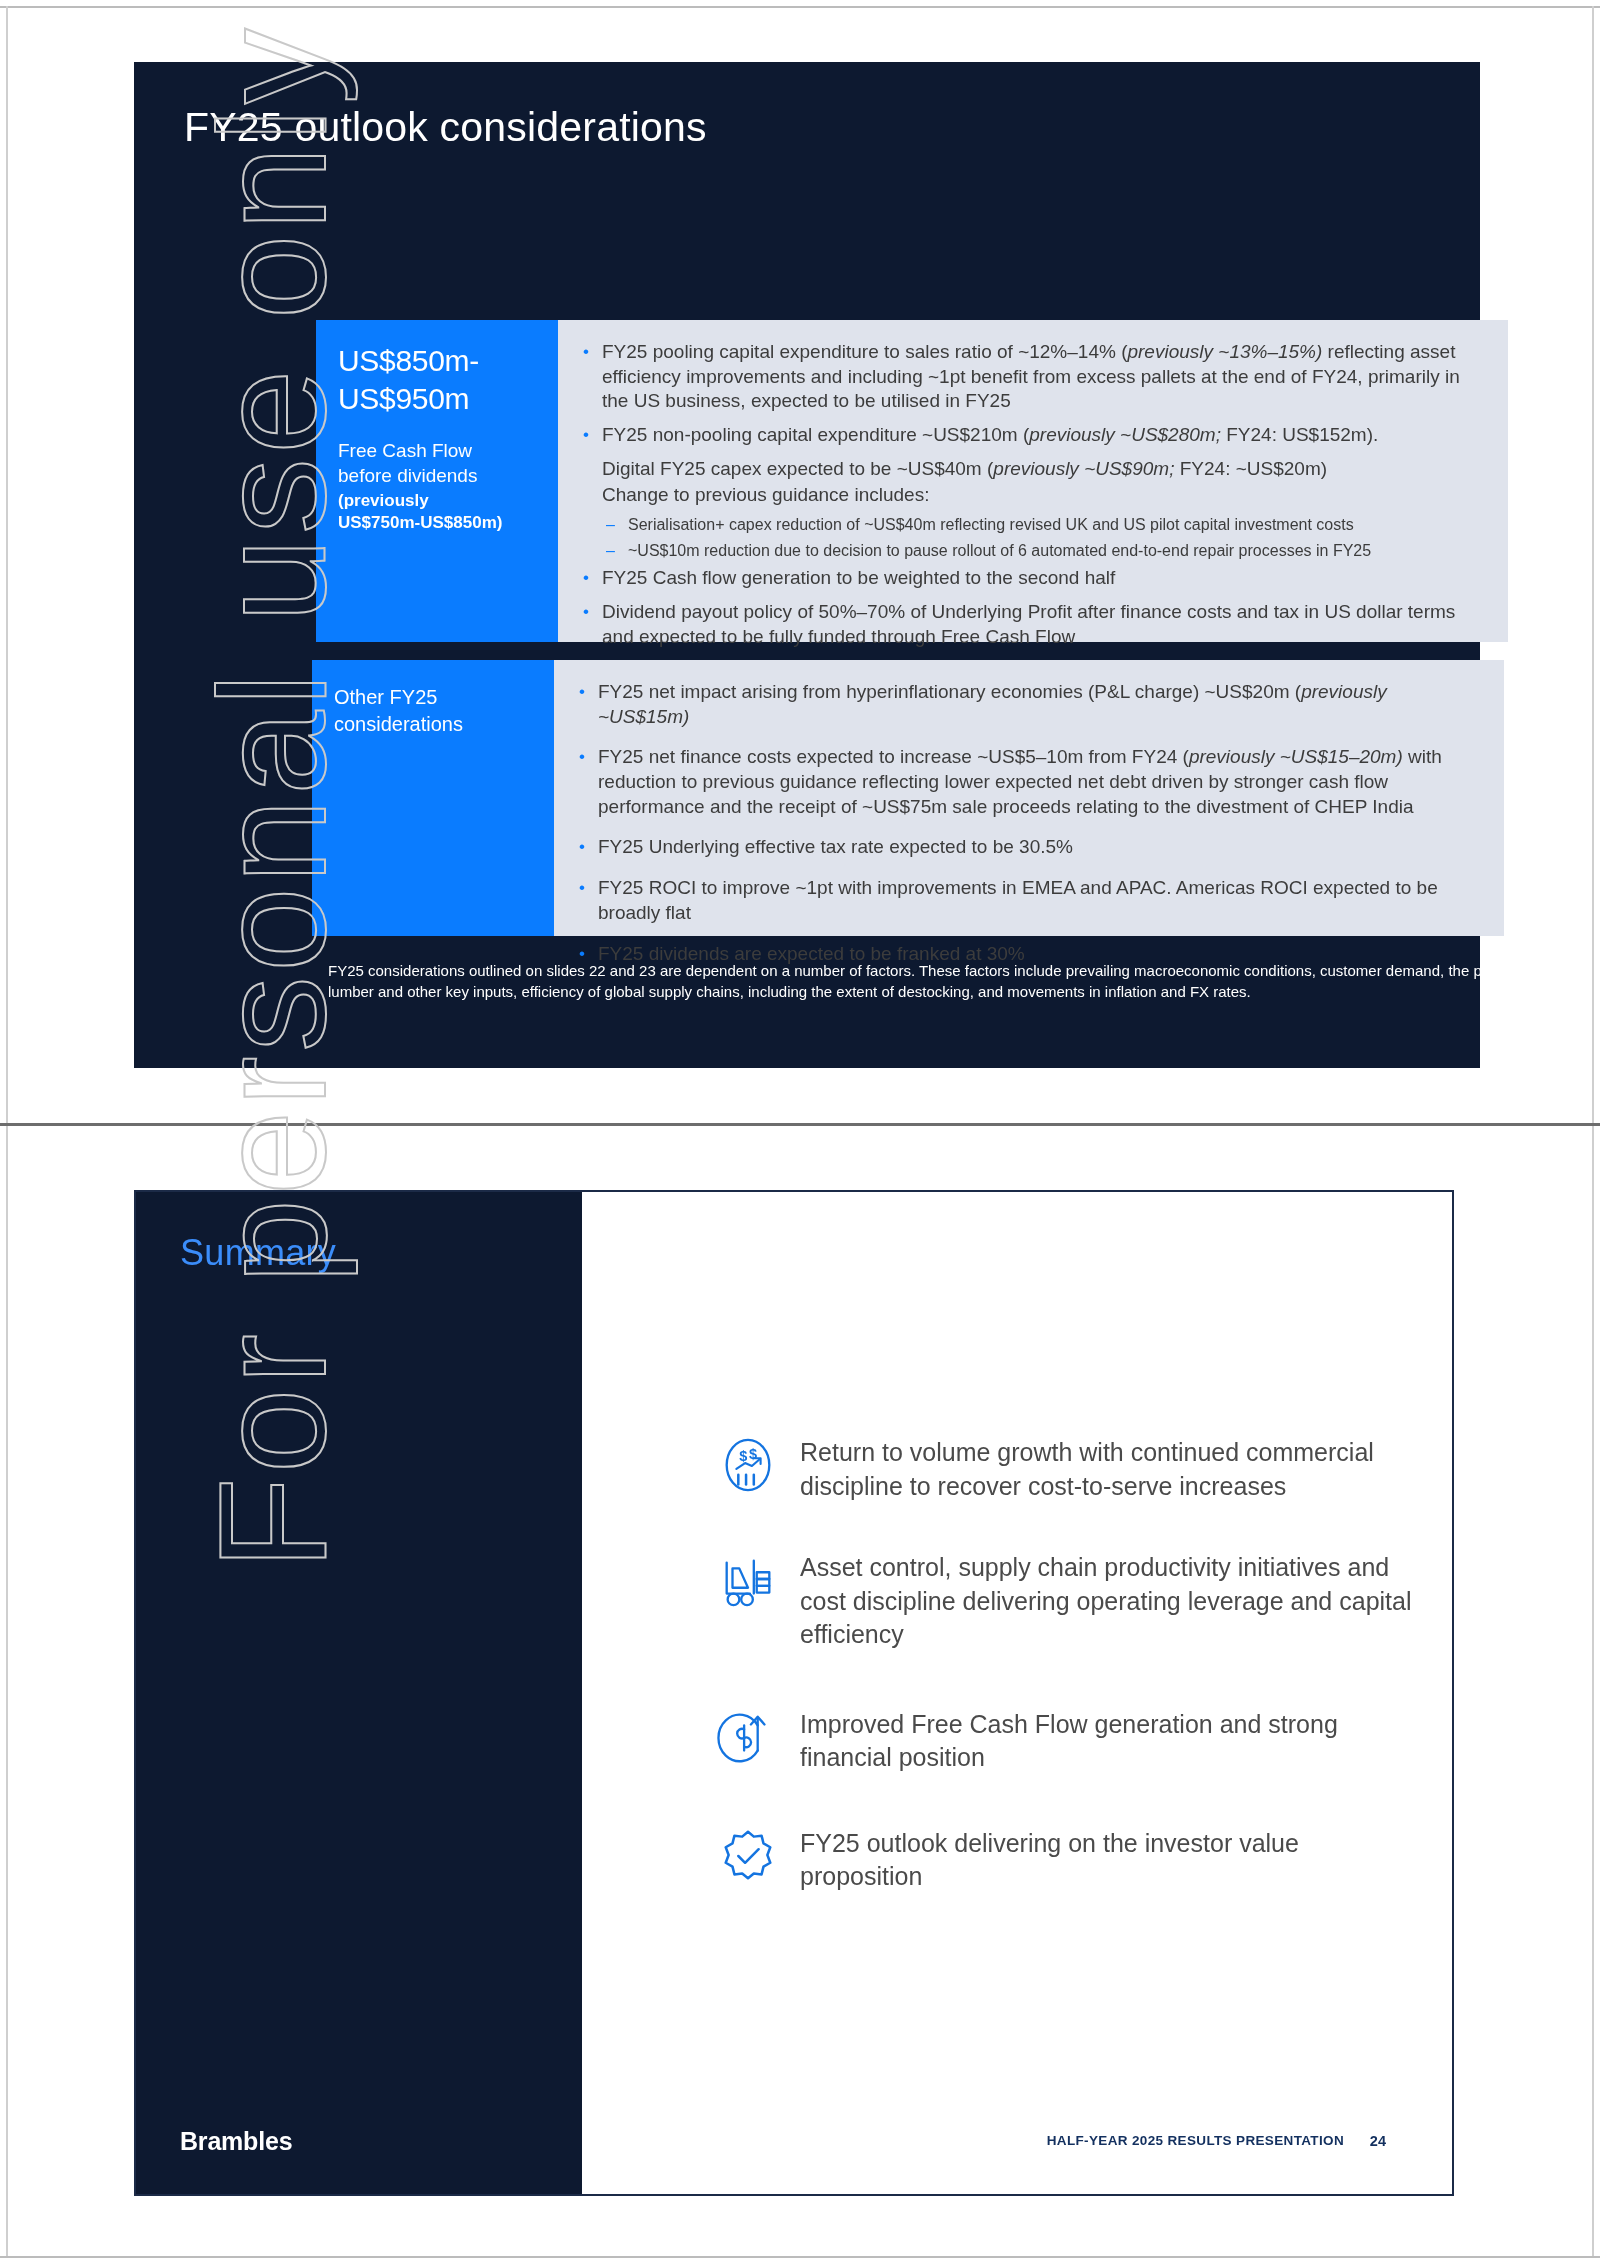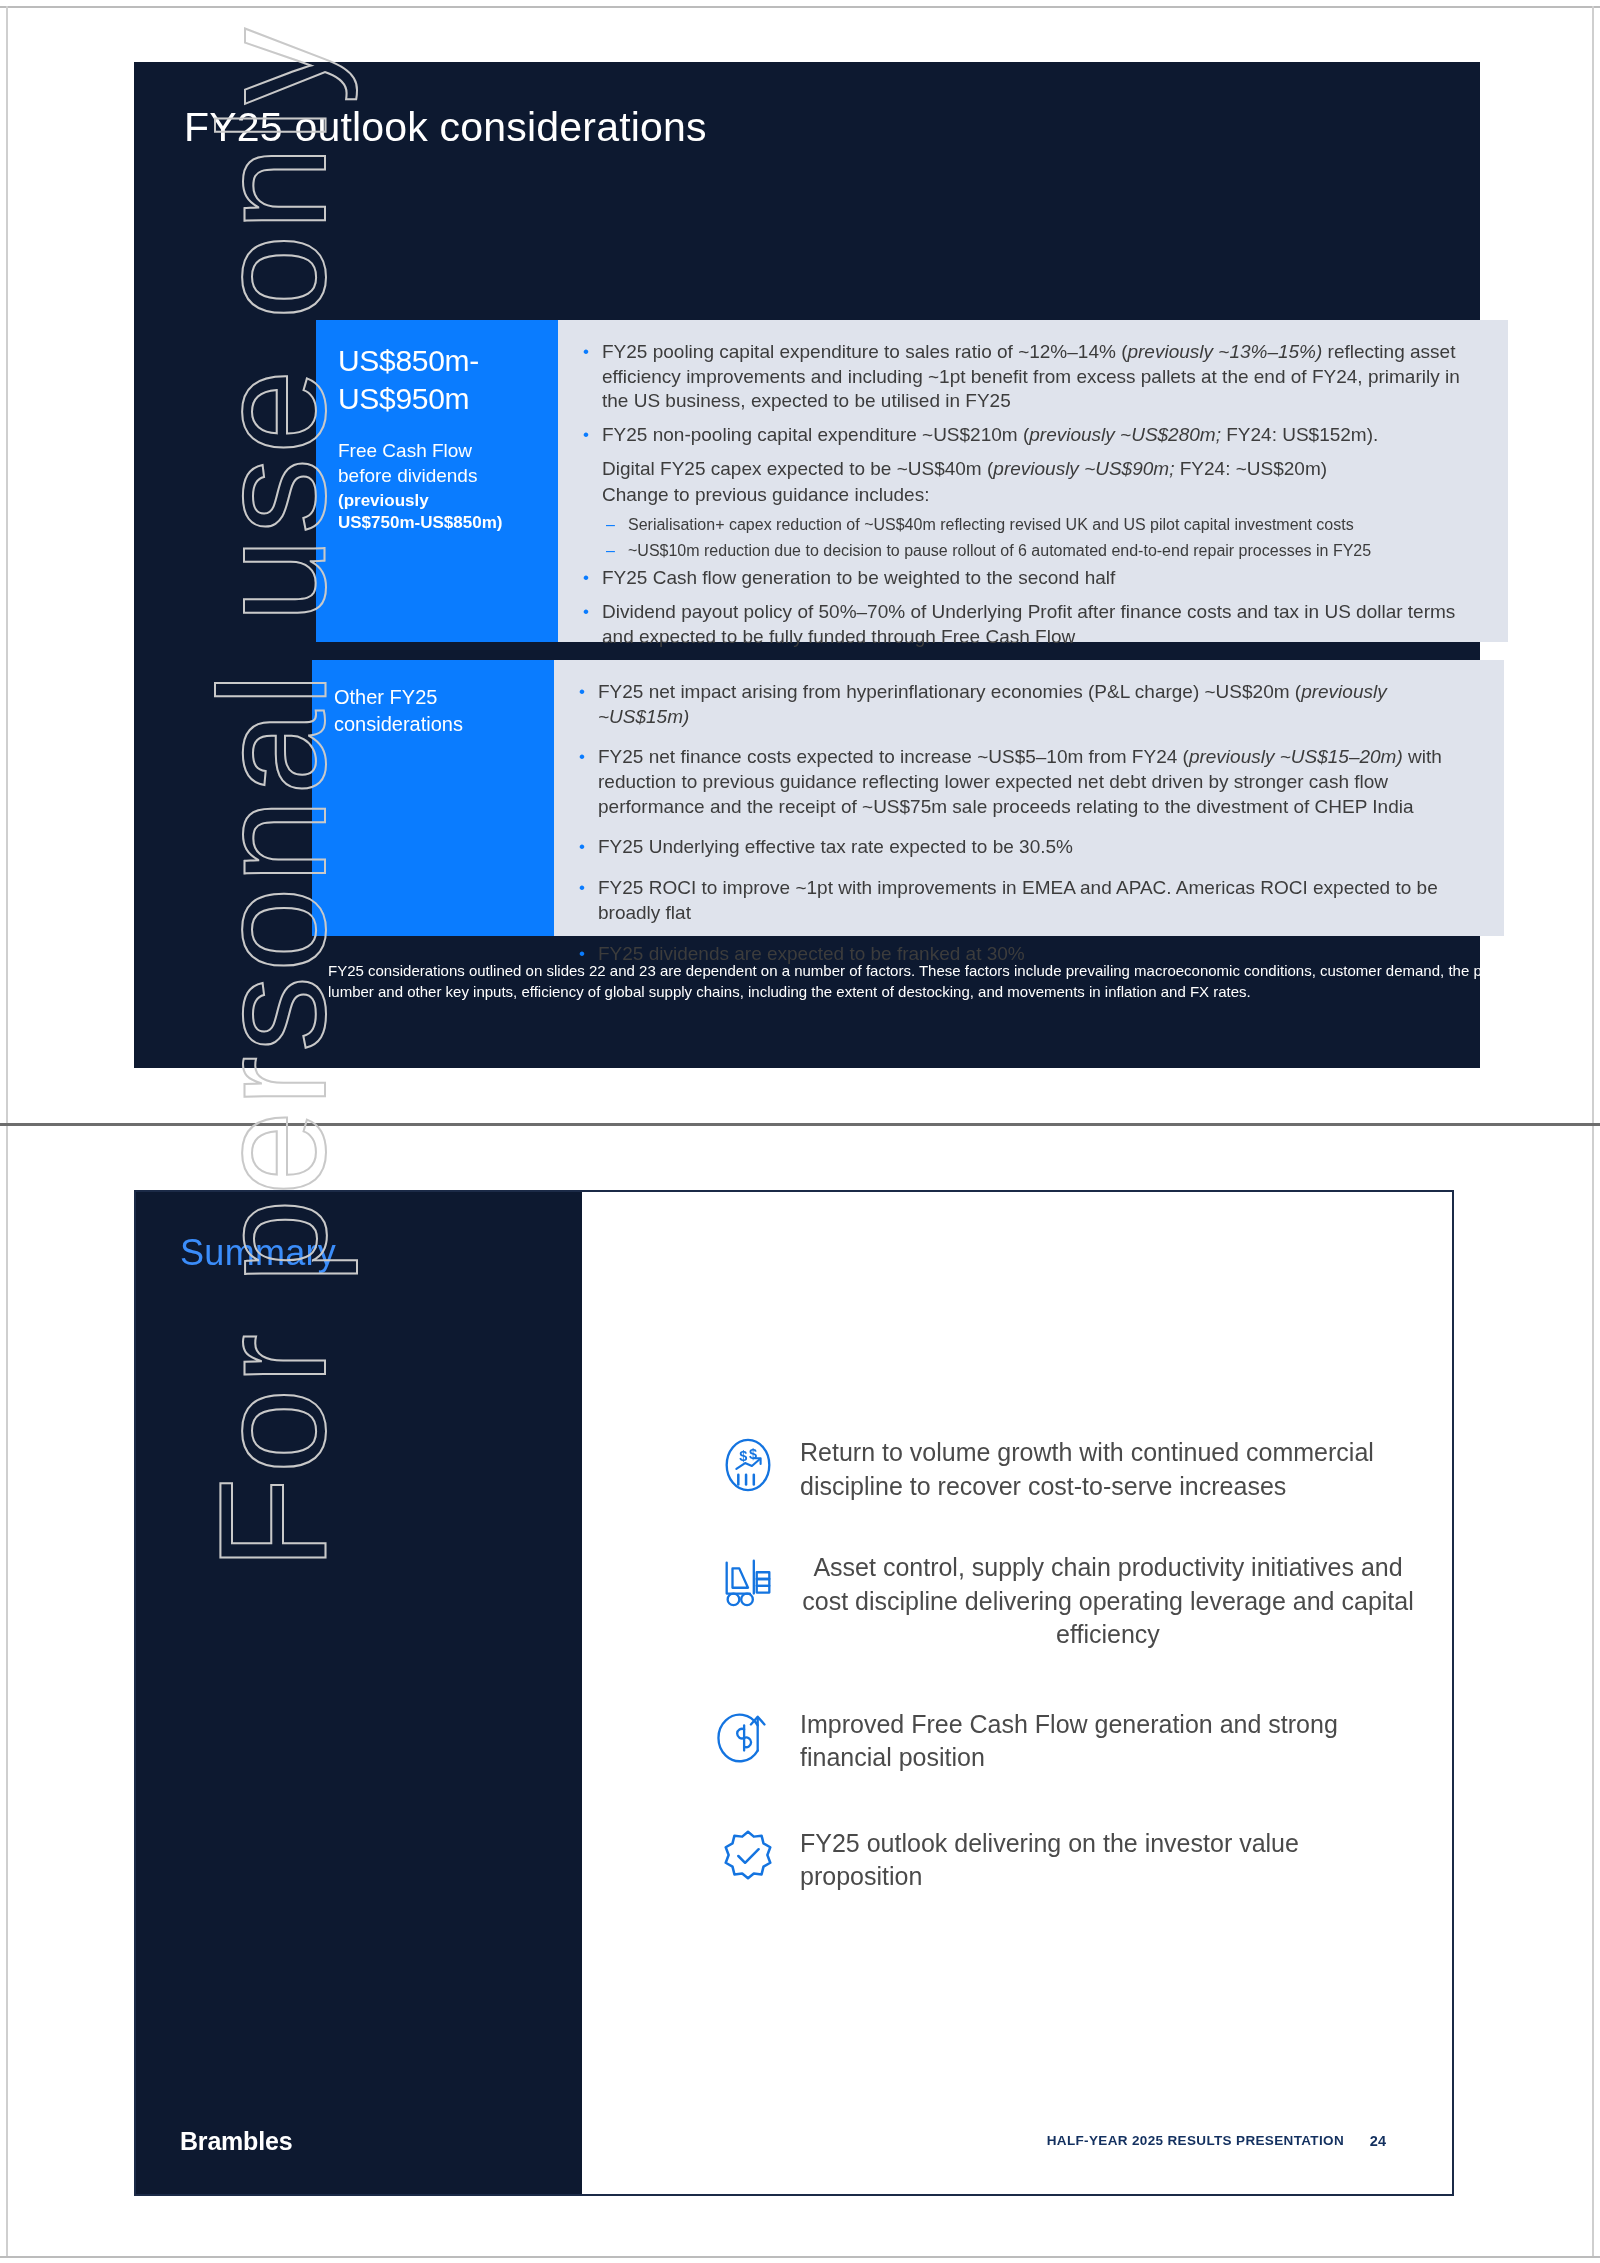--- a/index.html
+++ b/index.html
@@ -256,21 +256,21 @@
     display: flex;
     justify-content: center;
   }
   .summary-item .item-text {
     flex: 1 1 auto;
     font-size: 25px;
     line-height: 1.34;
     color: #4a4a4a;
     padding-top: 4px;
   }
-  .summary-item:nth-child(2) { margin-bottom: 52px; text-align: center; }
+  .summary-item:nth-child(2) { margin-bottom: 52px; }
   .summary-item:nth-child(3) { margin-bottom: 48px; }
 
   .slide2-footer-logo {
     position: absolute;
     left: 44px;
     bottom: 38px;
     font-size: 25px;
     font-weight: 700;
     color: #ffffff;
     letter-spacing: -0.2px;

